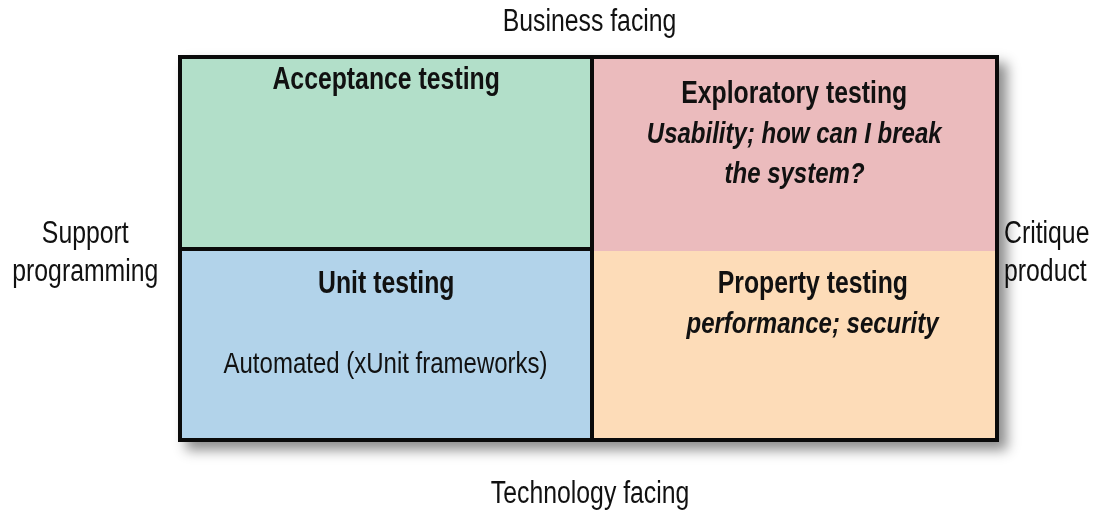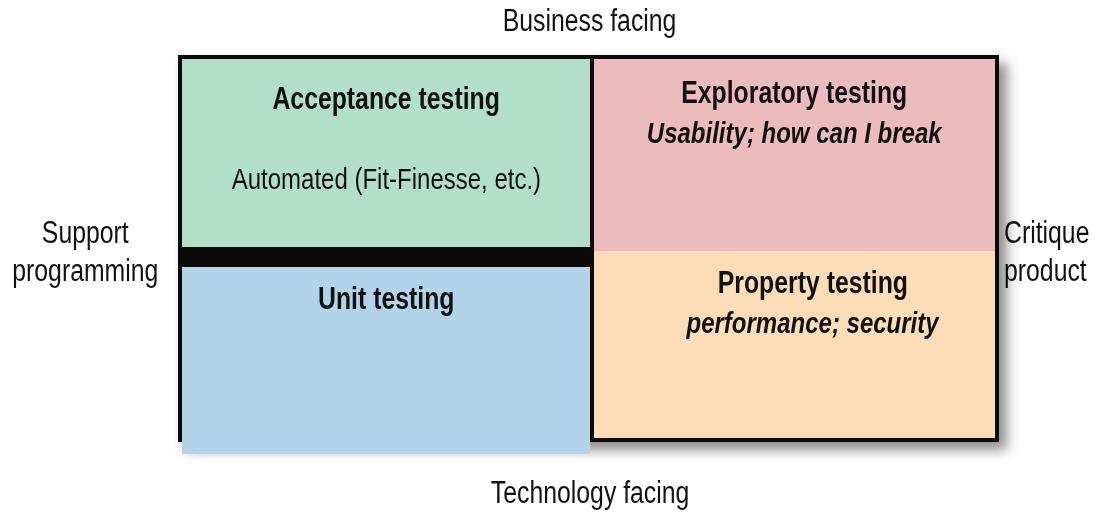--- a/index.html
+++ b/index.html
@@ -45,21 +45,21 @@
       background: #0a0a0a;
     }
     .quad {
       position: absolute;
       box-sizing: border-box;
       text-align: center;
       color: #111111;
     }
     #q-tl { left: 0; top: 0; width: 408px; height: 188px; }
     #q-tr { left: 412px; top: 0; width: 401px; height: 192px; }
-    #q-bl { left: 0; top: 208px; width: 408px; height: 187px; }
+    #q-bl { left: 0; top: 192px; width: 408px; height: 187px; }
     #q-br { left: 412px; top: 192px; width: 401px; height: 187px; }
 
     .q-title {
       font-weight: bold;
       font-size: 31px;
       line-height: 40px;
       white-space: nowrap;
     }
     .q-italic {
       font-style: italic;
@@ -69,21 +69,21 @@
       font-weight: bold;
     }
     .q-plain {
       font-size: 30px;
       line-height: 40px;
       white-space: nowrap;
     }
     .line { display: block; }
     .line span { display: inline-block; transform: scaleX(0.80); transform-origin: center center; }
 
-    #q-tl .q-title { margin-top: 20px; }
+    #q-tl .q-title { margin-top: 0; }
     #q-tl .q-spacer { height: 40px; }
     #q-tr .q-title { margin-top: 14px; }
     #q-bl .q-title { margin-top: 12px; }
     #q-bl .q-spacer { height: 40px; }
     #q-br .q-title { margin-top: 12px; }
   </style>
 </head>
 <body>
 
 <div id="axis-top" class="axis-label">
@@ -98,31 +98,32 @@
 <div id="axis-right" class="axis-label">
   <span class="line"><span style="transform-origin:left center">Critique</span></span>
   <span class="line"><span style="transform-origin:left center">product</span></span>
 </div>
 
 <div class="grid">
 
   <div id="q-tl" class="quad" style="background: rgb(178, 223, 201);">
     <div class="q-title line"><span>Acceptance testing</span></div>
     <div class="q-spacer"></div>
-    <div class="q-plain line"><span>Automated (Fit-Finesse, etc.)</span></div>
   </div>
 
   <div id="q-tr" class="quad" style="background: rgb(235, 187, 189);">
     <div class="q-title line"><span>Exploratory testing</span></div>
     <div class="q-italic line"><span>Usability; how can I break</span></div>
+    <div class="q-italic line"><span>the system?</span></div>
   </div>
 
   <div id="q-bl" class="quad" style="background: rgb(178, 211, 234);">
     <div class="q-title line"><span>Unit testing</span></div>
     <div class="q-spacer"></div>
+    <div class="q-plain line"><span>Automated (xUnit frameworks)</span></div>
   </div>
 
   <div id="q-br" class="quad" style="background: rgb(253, 220, 184); padding-left: 36px;">
     <div class="q-title line"><span>Property testing</span></div>
     <div class="q-italic line"><span>performance; security</span></div>
   </div>
 
 </div>
 
 <div id="axis-bottom" class="axis-label">

